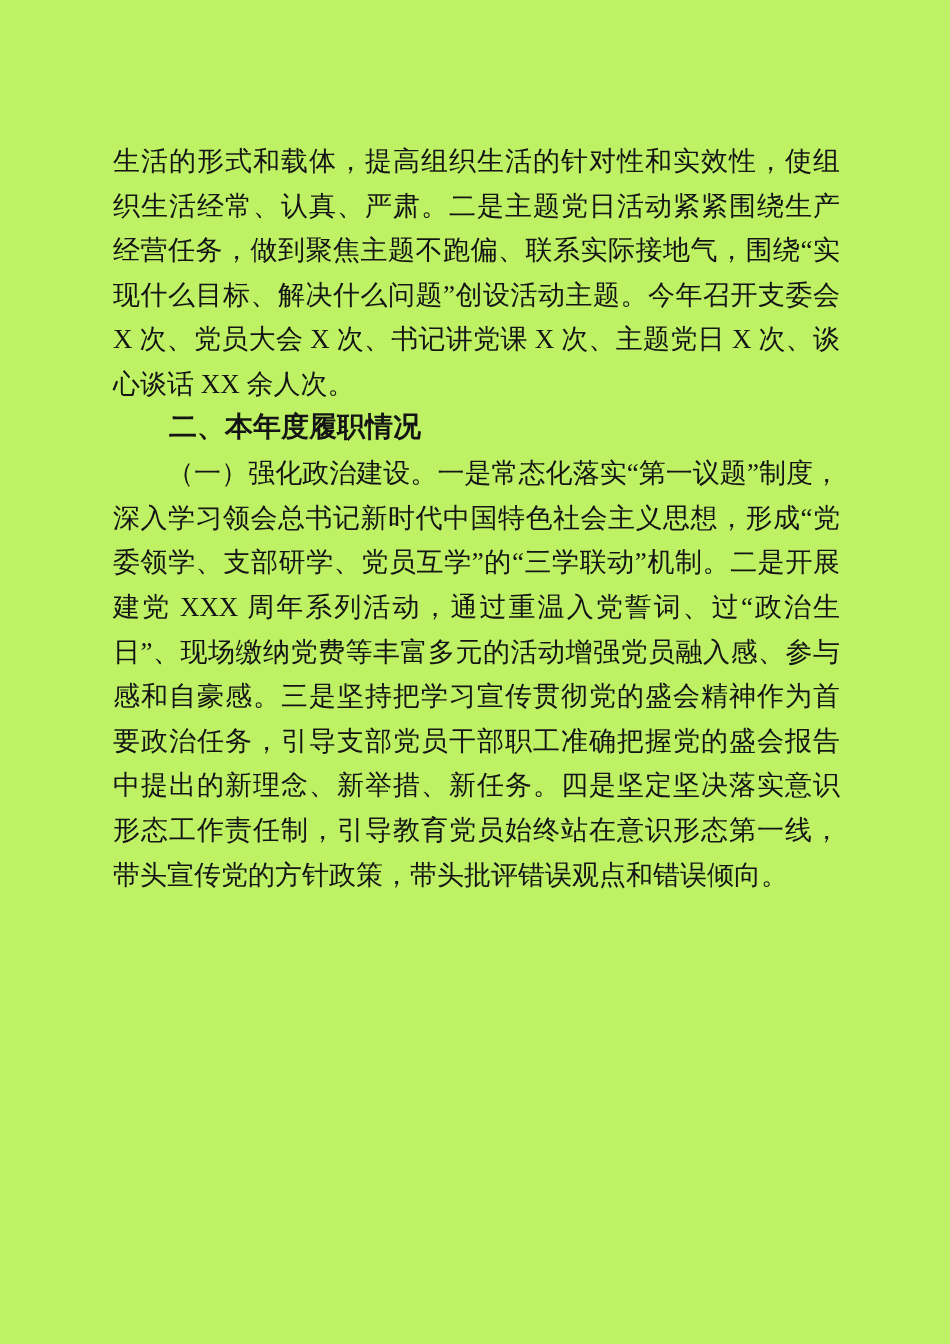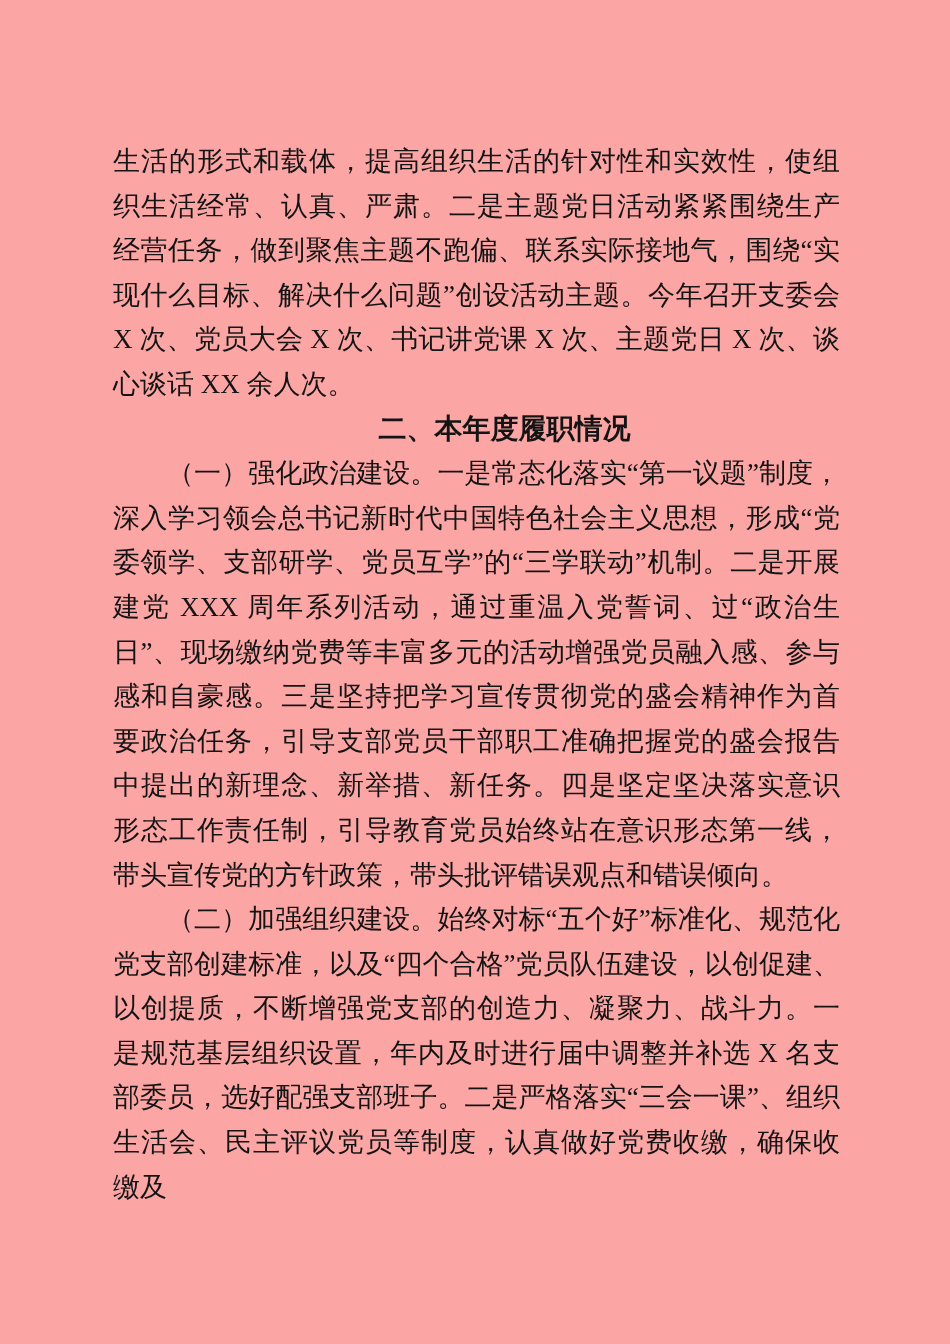--- a/index.html
+++ b/index.html
@@ -5,52 +5,51 @@
   html, body {
     margin: 0;
     padding: 0;
     background: #ffffff;
   }
   .page {
     position: relative;
     width: 950px;
     height: 1344px;
     margin: 0;
-    background: #fca5a5;
+    background: #bef264;
     overflow: hidden;
     box-sizing: border-box;
     padding: 139px 110px 0 113px;
   }
   .textblock p {
     margin: 0;
     padding: 0;
     font-family: "Liberation Serif", "DejaVu Serif", serif;
     font-size: 27px;
     line-height: 44.6px;
     color: #141414;
     text-align: justify;
     text-justify: inter-ideograph;
     word-break: normal;
   }
   .textblock p.indent {
     text-indent: 2em;
   }
   .textblock p.heading {
-    font-family: Liberation Sans, sans-serif;
+    font-family: Liberation Mono, monospace;
     font-weight: 700;
     font-size: 28px;
-    text-align: center;
+    text-align: left;
   }
   .textblock .lead {
     font-weight: 400;
   }
 </style>
 </head>
 <body>
 
 <div class="page">
   <div class="textblock" id="textblock">
       <p class="body"><span>生活的形式和载体，提高组织生活的针对性和实效性，使组织生活经常、认真、严肃。二是主题党日活动紧紧围绕生产经营任务，做到聚焦主题不跑偏、联系实际接地气，围绕“实现什么目标、解决什么问题”创设活动主题。今年召开支委会 X 次、党员大会 X 次、书记讲党课 X 次、主题党日 X 次、谈心谈话 XX 余人次。</span></p>
       <p class="heading indent"><span>二、本年度履职情况</span></p>
       <p class="body indent"><span class="lead">（一）强化政治建设。</span><span>一是常态化落实“第一议题”制度，深入学习领会总书记新时代中国特色社会主义思想，形成“党委领学、支部研学、党员互学”的“三学联动”机制。二是开展建党 XXX 周年系列活动，通过重温入党誓词、过“政治生日”、现场缴纳党费等丰富多元的活动增强党员融入感、参与感和自豪感。三是坚持把学习宣传贯彻党的盛会精神作为首要政治任务，引导支部党员干部职工准确把握党的盛会报告中提出的新理念、新举措、新任务。四是坚定坚决落实意识形态工作责任制，引导教育党员始终站在意识形态第一线，带头宣传党的方针政策，带头批评错误观点和错误倾向。</span></p>
-      <p class="body indent"><span class="lead">（二）加强组织建设。</span><span>始终对标“五个好”标准化、规范化党支部创建标准，以及“四个合格”党员队伍建设，以创促建、以创提质，不断增强党支部的创造力、凝聚力、战斗力。一是规范基层组织设置，年内及时进行届中调整并补选 X 名支部委员，选好配强支部班子。二是严格落实“三会一课”、组织生活会、民主评议党员等制度，认真做好党费收缴，确保收缴及</span></p>
     </div>
 </div>
 
 </body></html>

